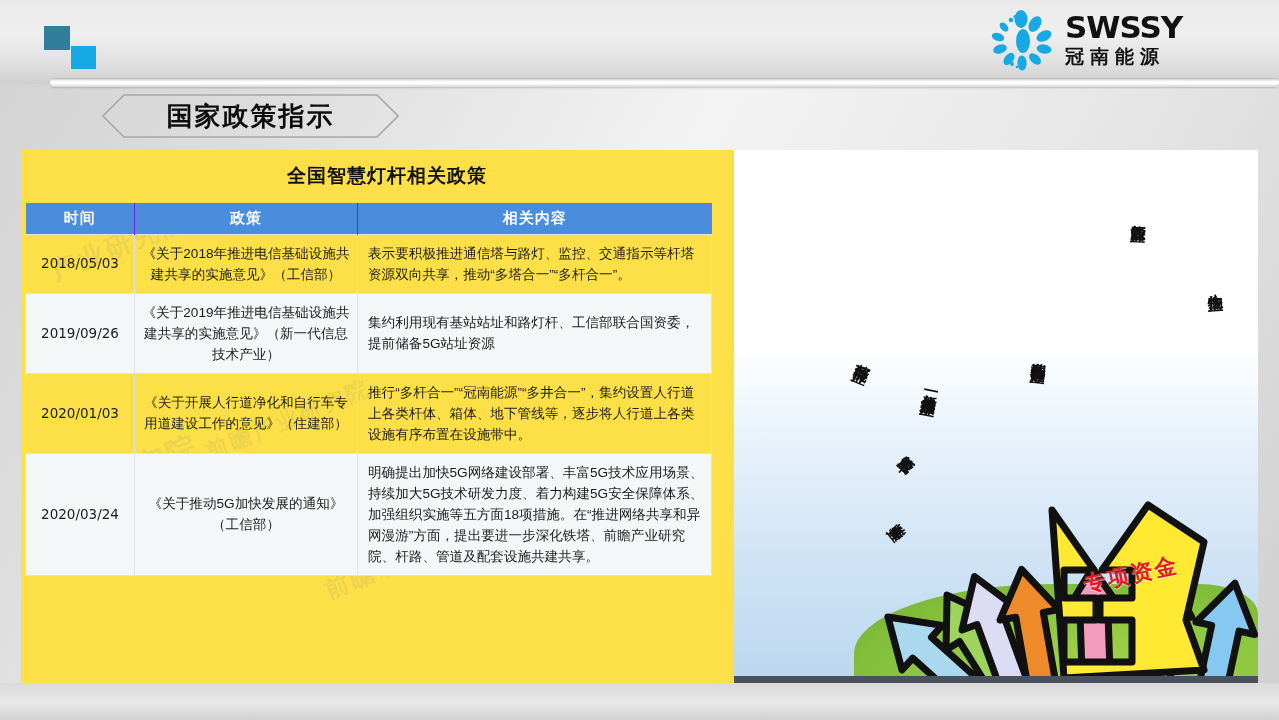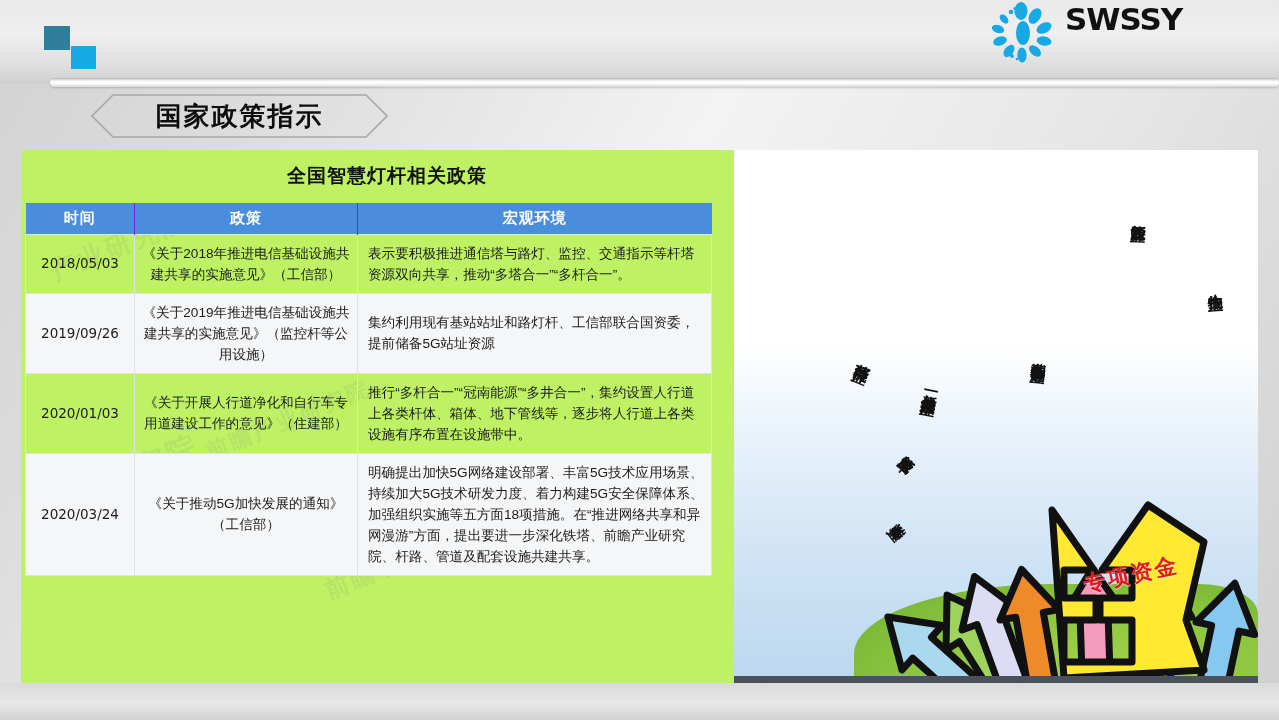--- a/index.html
+++ b/index.html
@@ -21,37 +21,37 @@
   #slide-title { position:absolute; left:133px; top:18px;
     font-size:36px; font-weight:bold; letter-spacing:2px; color:#2c5361;
     text-shadow:1px 1px 0 rgba(255,255,255,.65); }
 
   
   #header-rule { position:absolute; left:50px; top:78px; width:1229px; height:9px;
     background:linear-gradient(180deg,#b8b8b8 0%,#fbfbfb 35%,#ffffff 60%,#d6d6d6 100%);
     border-radius:5px; box-shadow:0 1px 2px rgba(0,0,0,.18); }
 
   
-  #brand-logo { position:absolute; right:22px; top:0; width:270px; height:66px; }
+  #brand-logo { position:absolute; right:22px; top:8px; width:270px; height:66px; }
   #logo-mark { position:absolute; left:0; top:2px; width:68px; height:62px; }
   #logo-text-wrap { position:absolute; left:78px; top:2px; width:190px; }
   #logo-wordmark { font-size:31px; font-weight:bold; letter-spacing:-1px; color:#111;
     font-family:"DejaVu Sans",sans-serif; line-height:34px; }
   #logo-subtitle { font-size:19px; font-weight:bold; letter-spacing:6px; color:#111; line-height:26px; }
 
   
-  #section-banner { position:absolute; left:91px; top:94px; width:297px; height:44px; }
+  #section-banner { position:absolute; left:102px; top:94px; width:297px; height:44px; }
   #section-banner .chev { position:absolute; inset:0; }
   #section-banner-label { position:absolute; left:0; top:0; width:297px; height:44px;
     display:flex; align-items:center; justify-content:center;
     font-size:26px; font-weight:bold; color:#0d0d0d; letter-spacing:2px; }
 
   
   #content-panel { position:absolute; left:21px; top:150px; width:1237px; height:533px;
-    background:#bef264; }
+    background:#fde047; }
 
   
   #table-title { position:absolute; left:25px; top:13px; width:682px; text-align:center;
     font-size:19px; font-weight:bold; color:#111; letter-spacing:1px; }
 
   #policy-table { position:absolute; left:4px; top:53px; width:686px;
     border-collapse:collapse; table-layout:fixed; }
   #policy-table col.c-date { width:109px; }
   #policy-table col.c-policy { width:223px; }
   #policy-table col.c-content { width:354px; }
@@ -119,20 +119,21 @@
         <ellipse cx="17" cy="17" rx="3.4" ry="5.4" transform="rotate(318 17 17)"></ellipse>
         <circle cx="24" cy="10" r="2.3"></circle>
           <circle cx="28" cy="6.5" r="1.6"></circle>
         <circle cx="25" cy="54" r="1.9"></circle>
           <circle cx="30" cy="57" r="1.3"></circle>
         <ellipse cx="36" cy="31" rx="7" ry="12"></ellipse>
       </g>
     </svg>
     <div id="logo-text-wrap">
       <div id="logo-wordmark">SWSSY</div>
+      <div id="logo-subtitle">冠南能源</div>
     </div>
   </div>
 
   <div id="header-rule"></div>
 </div>
 
 <div id="section-banner">
   <svg class="chev" viewBox="0 0 297 44" preserveAspectRatio="none">
     <polygon points="22,1 275,1 296,22 275,43 22,43 1,22" fill="none" stroke="#a8a8a8" stroke-width="1.6"></polygon>
   </svg>
@@ -151,32 +152,32 @@
   <table id="policy-table">
     <colgroup>
         <col class="c-date">
         <col class="c-policy">
         <col class="c-content">
       </colgroup>
     <thead>
       <tr>
         <th>时间</th>
         <th>政策</th>
-        <th>宏观环境</th>
+        <th>相关内容</th>
       </tr>
     </thead>
     <tbody>
       <tr>
         <td class="date-cell">2018/05/03</td>
         <td class="policy-cell">《关于2018年推进电信基础设施共建共享的实施意见》（工信部）</td>
         <td class="content-cell">表示要积极推进通信塔与路灯、监控、交通指示等杆塔资源双向共享，推动“多塔合一”“多杆合一”。</td>
       </tr>
       <tr class="alt">
         <td class="date-cell">2019/09/26</td>
-        <td class="policy-cell">《关于2019年推进电信基础设施共建共享的实施意见》（监控杆等公用设施）</td>
+        <td class="policy-cell">《关于2019年推进电信基础设施共建共享的实施意见》（新一代信息技术产业）</td>
         <td class="content-cell">集约利用现有基站站址和路灯杆、工信部联合国资委，提前储备5G站址资源</td>
       </tr>
       <tr>
         <td class="date-cell">2020/01/03</td>
         <td class="policy-cell">《关于开展人行道净化和自行车专用道建设工作的意见》（住建部）</td>
         <td class="content-cell">推行“多杆合一”“冠南能源”“多井合一”，集约设置人行道上各类杆体、箱体、地下管线等，逐步将人行道上各类设施有序布置在设施带中。</td>
       </tr>
       <tr class="alt">
         <td class="date-cell">2020/03/24</td>
         <td class="policy-cell">《关于推动5G加快发展的通知》（工信部）</td>

